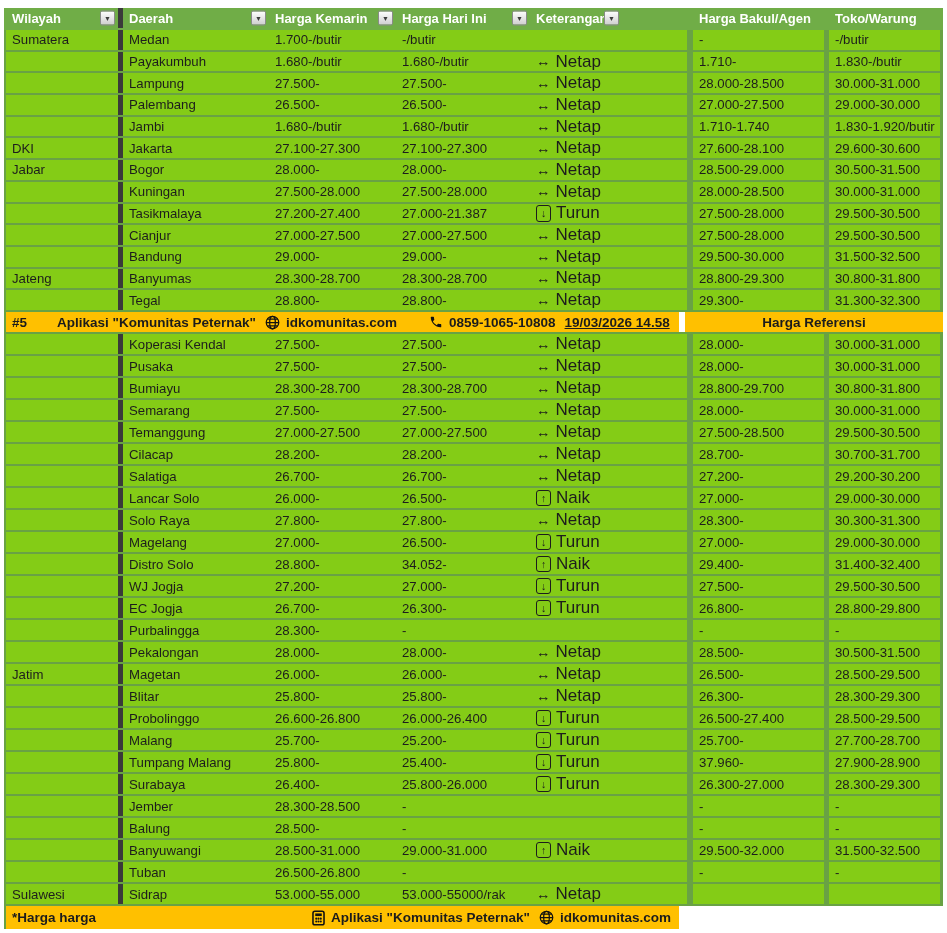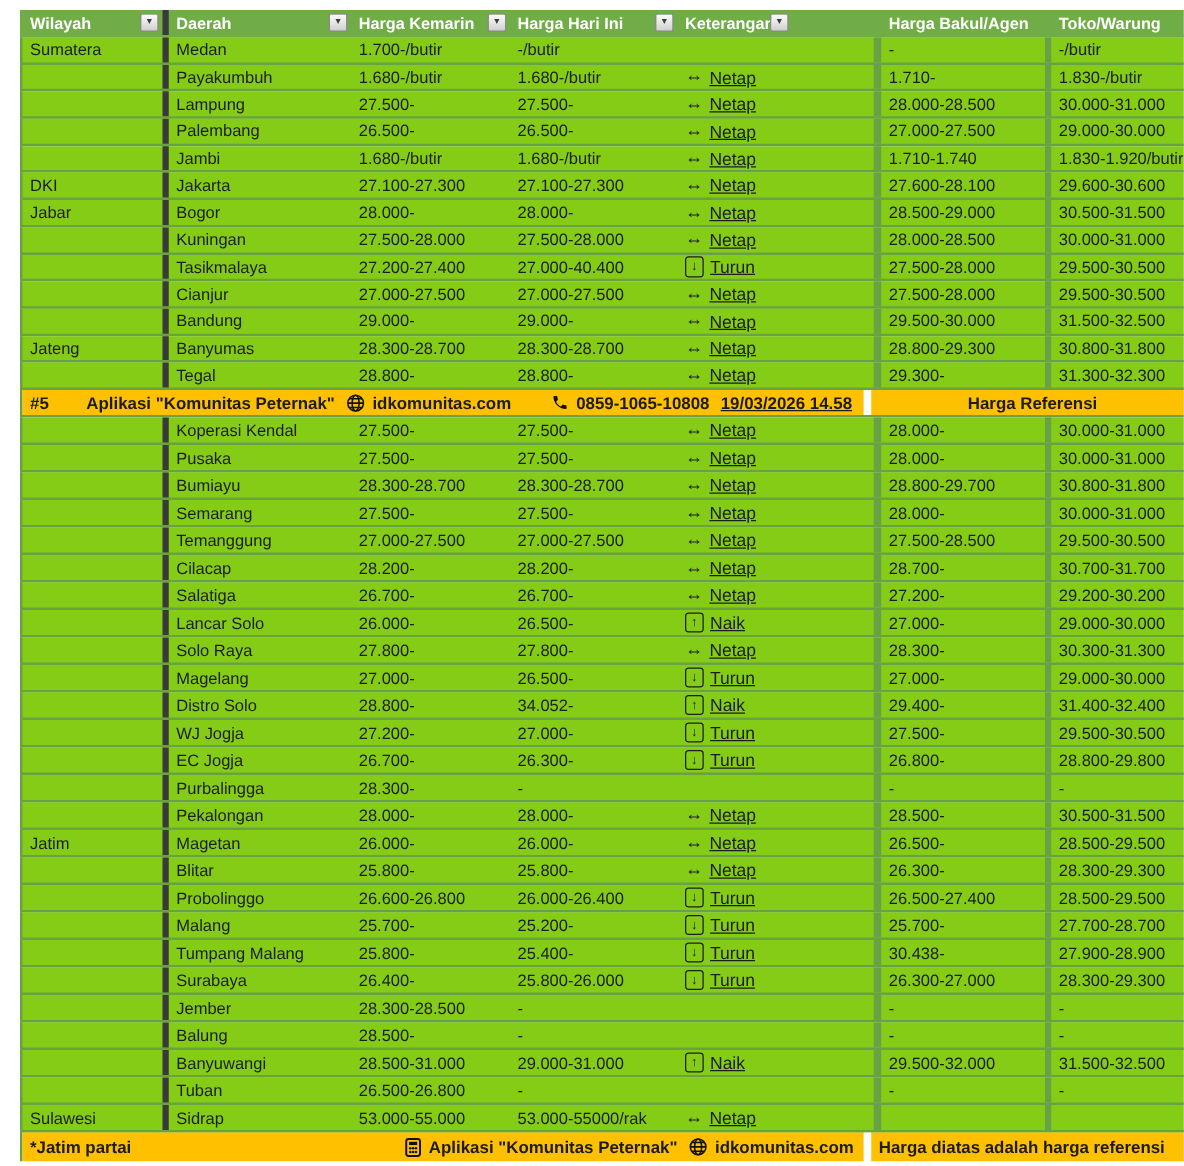--- a/index.html
+++ b/index.html
@@ -1,17 +1,17 @@
 <!DOCTYPE html>
 <html style="--header-green: #70AD47; --grid-green: #69A244; --divider-dark: #3A3A3A; --banner-orange: #FFC000;"><head>
 <meta charset="utf-8">
 <style>
   html,body{margin:0;padding:0;background:#fff;}
   body{width:947px;height:933px;font-family:"Liberation Sans",sans-serif;overflow:hidden;}
-  .sheet{position:relative;width:947px;height:933px;padding:8px 0 0 16px;box-sizing:border-box;background:#fff;}
+  .sheet{position:relative;width:947px;height:933px;padding:8px 0 0 4px;box-sizing:border-box;background:#fff;}
   .table{width:939px;}
   .row{display:flex;height:21.7px;box-sizing:border-box;background:#84cc16;
        border-bottom:2px solid var(--grid-green,#69A244);
        border-left:2px solid var(--grid-green,#69A244);}
   .row.tall{height:22px;}
   .cell{box-sizing:border-box;display:flex;align-items:center;padding-left:6px;
         font-size:13.2px;color:#1d1d1d;white-space:nowrap;overflow:hidden;}
   .c-wil{width:112px}.c-dae{width:146px}.c-kem{width:127px}.c-har{width:134px}
   .c-ket{width:157px}.c-bak{width:131px}.c-tok{width:111px}
   .div-dark{width:5px;background:var(--divider-dark,#3A3A3A);}
@@ -27,21 +27,21 @@
   .filter-btn{position:absolute;right:3px;top:50%;transform:translateY(-50%);
               width:15px;height:15px;border:1px solid #8a8a8a;border-radius:2px;
               background:linear-gradient(#fdfdfd,#cfcfcf);color:#3c3c3c;font-size:7px;
               display:flex;align-items:center;justify-content:center;padding:0;cursor:pointer;line-height:1;}
   .c-ket .filter-btn{right:68px;}
 
   
   .ksym{font-size:14.5px;margin-right:5px;line-height:1;}
   .ksym.boxed{font-size:10.5px;font-weight:700;width:13px;height:14.5px;border:1.4px solid #1d1d1d;
               border-radius:3px;display:flex;align-items:center;justify-content:center;}
-  .klab{font-size:14px;text-decoration:underline;}
+  .klab{font-size:17px;}
 
   
   .band{display:flex;height:22.3px;box-sizing:border-box;border-bottom:2px solid var(--grid-green,#69A244);
         border-left:2px solid var(--grid-green,#69A244);font-size:13.5px;font-weight:600;color:#1c1c1c;}
   .band .left{width:673px;background:var(--banner-orange,#FFC000);display:flex;align-items:center;padding-left:6px;box-sizing:border-box;}
   .band .mid-gap{width:6px;background:#fff;}
   .band .right{width:258px;background:var(--banner-orange,#FFC000);display:flex;align-items:center;box-sizing:border-box;}
   .banner-row .right{justify-content:center;font-weight:700;}
   .footer-row{height:22.7px;border-bottom:none;}
   .footer-row .left{justify-content:space-between;padding-right:8px;}
@@ -234,21 +234,21 @@
     <div class="div-green b"></div>
     <div class="cell c-tok">30.000-31.000</div>
     <div class="edge-green"></div>
   </div>
 
   <div class="row">
     <div class="cell c-wil"></div>
     <div class="div-dark"></div>
     <div class="cell c-dae">Tasikmalaya</div>
     <div class="cell c-kem">27.200-27.400</div>
-    <div class="cell c-har">27.000-40.400</div>
+    <div class="cell c-har">27.000-21.387</div>
     <div class="cell c-ket">
       <span class="ksym boxed">↓</span>
       <span class="klab">Turun</span>
     </div>
     <div class="div-green"></div>
     <div class="cell c-bak">27.500-28.000</div>
     <div class="div-green b"></div>
     <div class="cell c-tok">29.500-30.500</div>
     <div class="edge-green"></div>
   </div>
@@ -674,21 +674,21 @@
     <div class="cell c-wil"></div>
     <div class="div-dark"></div>
     <div class="cell c-dae">Tumpang Malang</div>
     <div class="cell c-kem">25.800-</div>
     <div class="cell c-har">25.400-</div>
     <div class="cell c-ket">
       <span class="ksym boxed">↓</span>
       <span class="klab">Turun</span>
     </div>
     <div class="div-green"></div>
-    <div class="cell c-bak">30.438-</div>
+    <div class="cell c-bak">37.960-</div>
     <div class="div-green b"></div>
     <div class="cell c-tok">27.900-28.900</div>
     <div class="edge-green"></div>
   </div>
 
   <div class="row tall">
     <div class="cell c-wil"></div>
     <div class="div-dark"></div>
     <div class="cell c-dae">Surabaya</div>
     <div class="cell c-kem">26.400-</div>
@@ -785,21 +785,21 @@
     <div class="div-green"></div>
     <div class="cell c-bak"></div>
     <div class="div-green b"></div>
     <div class="cell c-tok"></div>
     <div class="edge-green"></div>
   </div>
 </div>
 
     <div class="band footer-row">
       <div class="left">
-        <span>*Jatim partai</span>
+        <span>*Harga harga</span>
         <span class="fgroup">
           <span class="icon m-appicon">
             <svg width="13" height="16" viewBox="0 0 20 24">
                 <rect x="1.5" y="1.5" width="17" height="21" rx="3" fill="none" stroke="#111" stroke-width="2.4"></rect>
                 <g fill="#111">
                   <rect x="5" y="5" width="10" height="4"></rect>
                   <circle cx="6.5" cy="13" r="1.6"></circle>
                   <circle cx="10" cy="13" r="1.6"></circle>
                   <circle cx="13.5" cy="13" r="1.6"></circle>
                   <circle cx="6.5" cy="17.5" r="1.6"></circle>
@@ -813,17 +813,16 @@
             <svg width="15" height="15" viewBox="0 0 24 24" fill="none" stroke="#111" stroke-width="2">
                 <circle cx="12" cy="12" r="10"></circle>
                 <ellipse cx="12" cy="12" rx="4.5" ry="10"></ellipse>
                 <path d="M2 12h20M3.5 6.5h17M3.5 17.5h17"></path>
               </svg>
           </span>
           <span>idkomunitas.com</span>
         </span>
       </div>
       <div class="mid-gap"></div>
-      <div class="right">Harga diatas adalah harga referensi</div>
     </div>
 
   </div>
 </div>
 
 </body></html>

